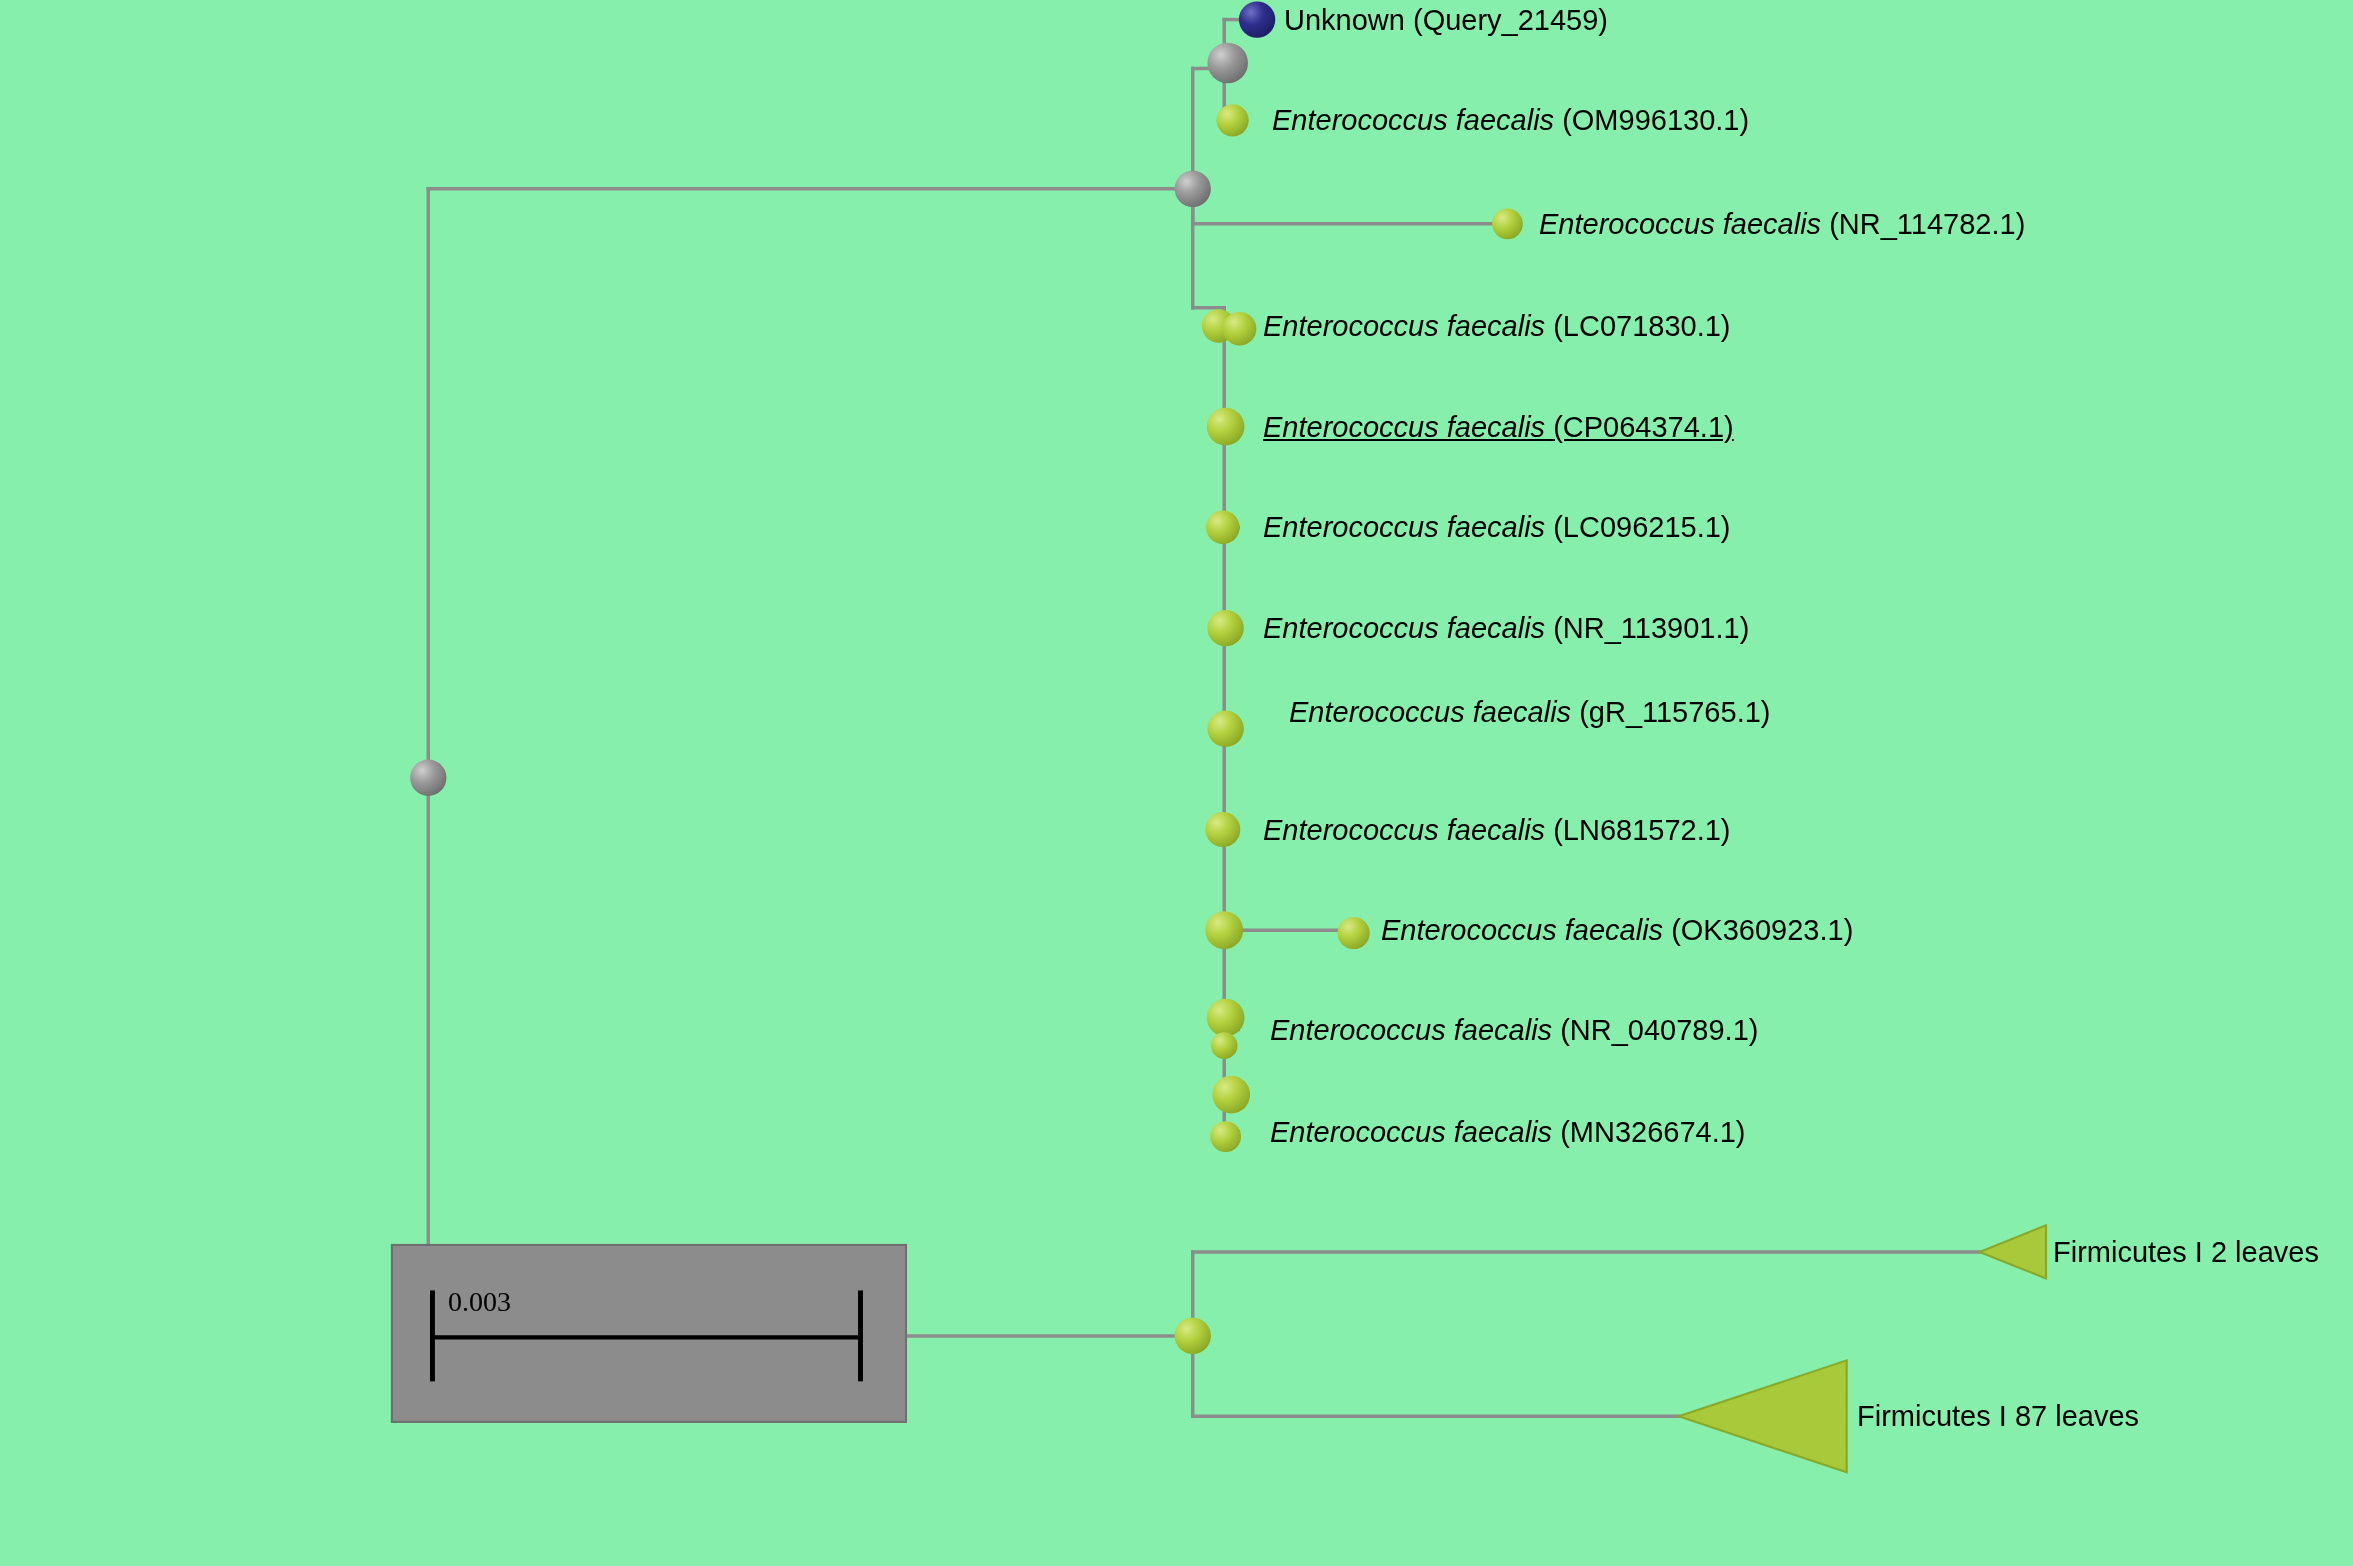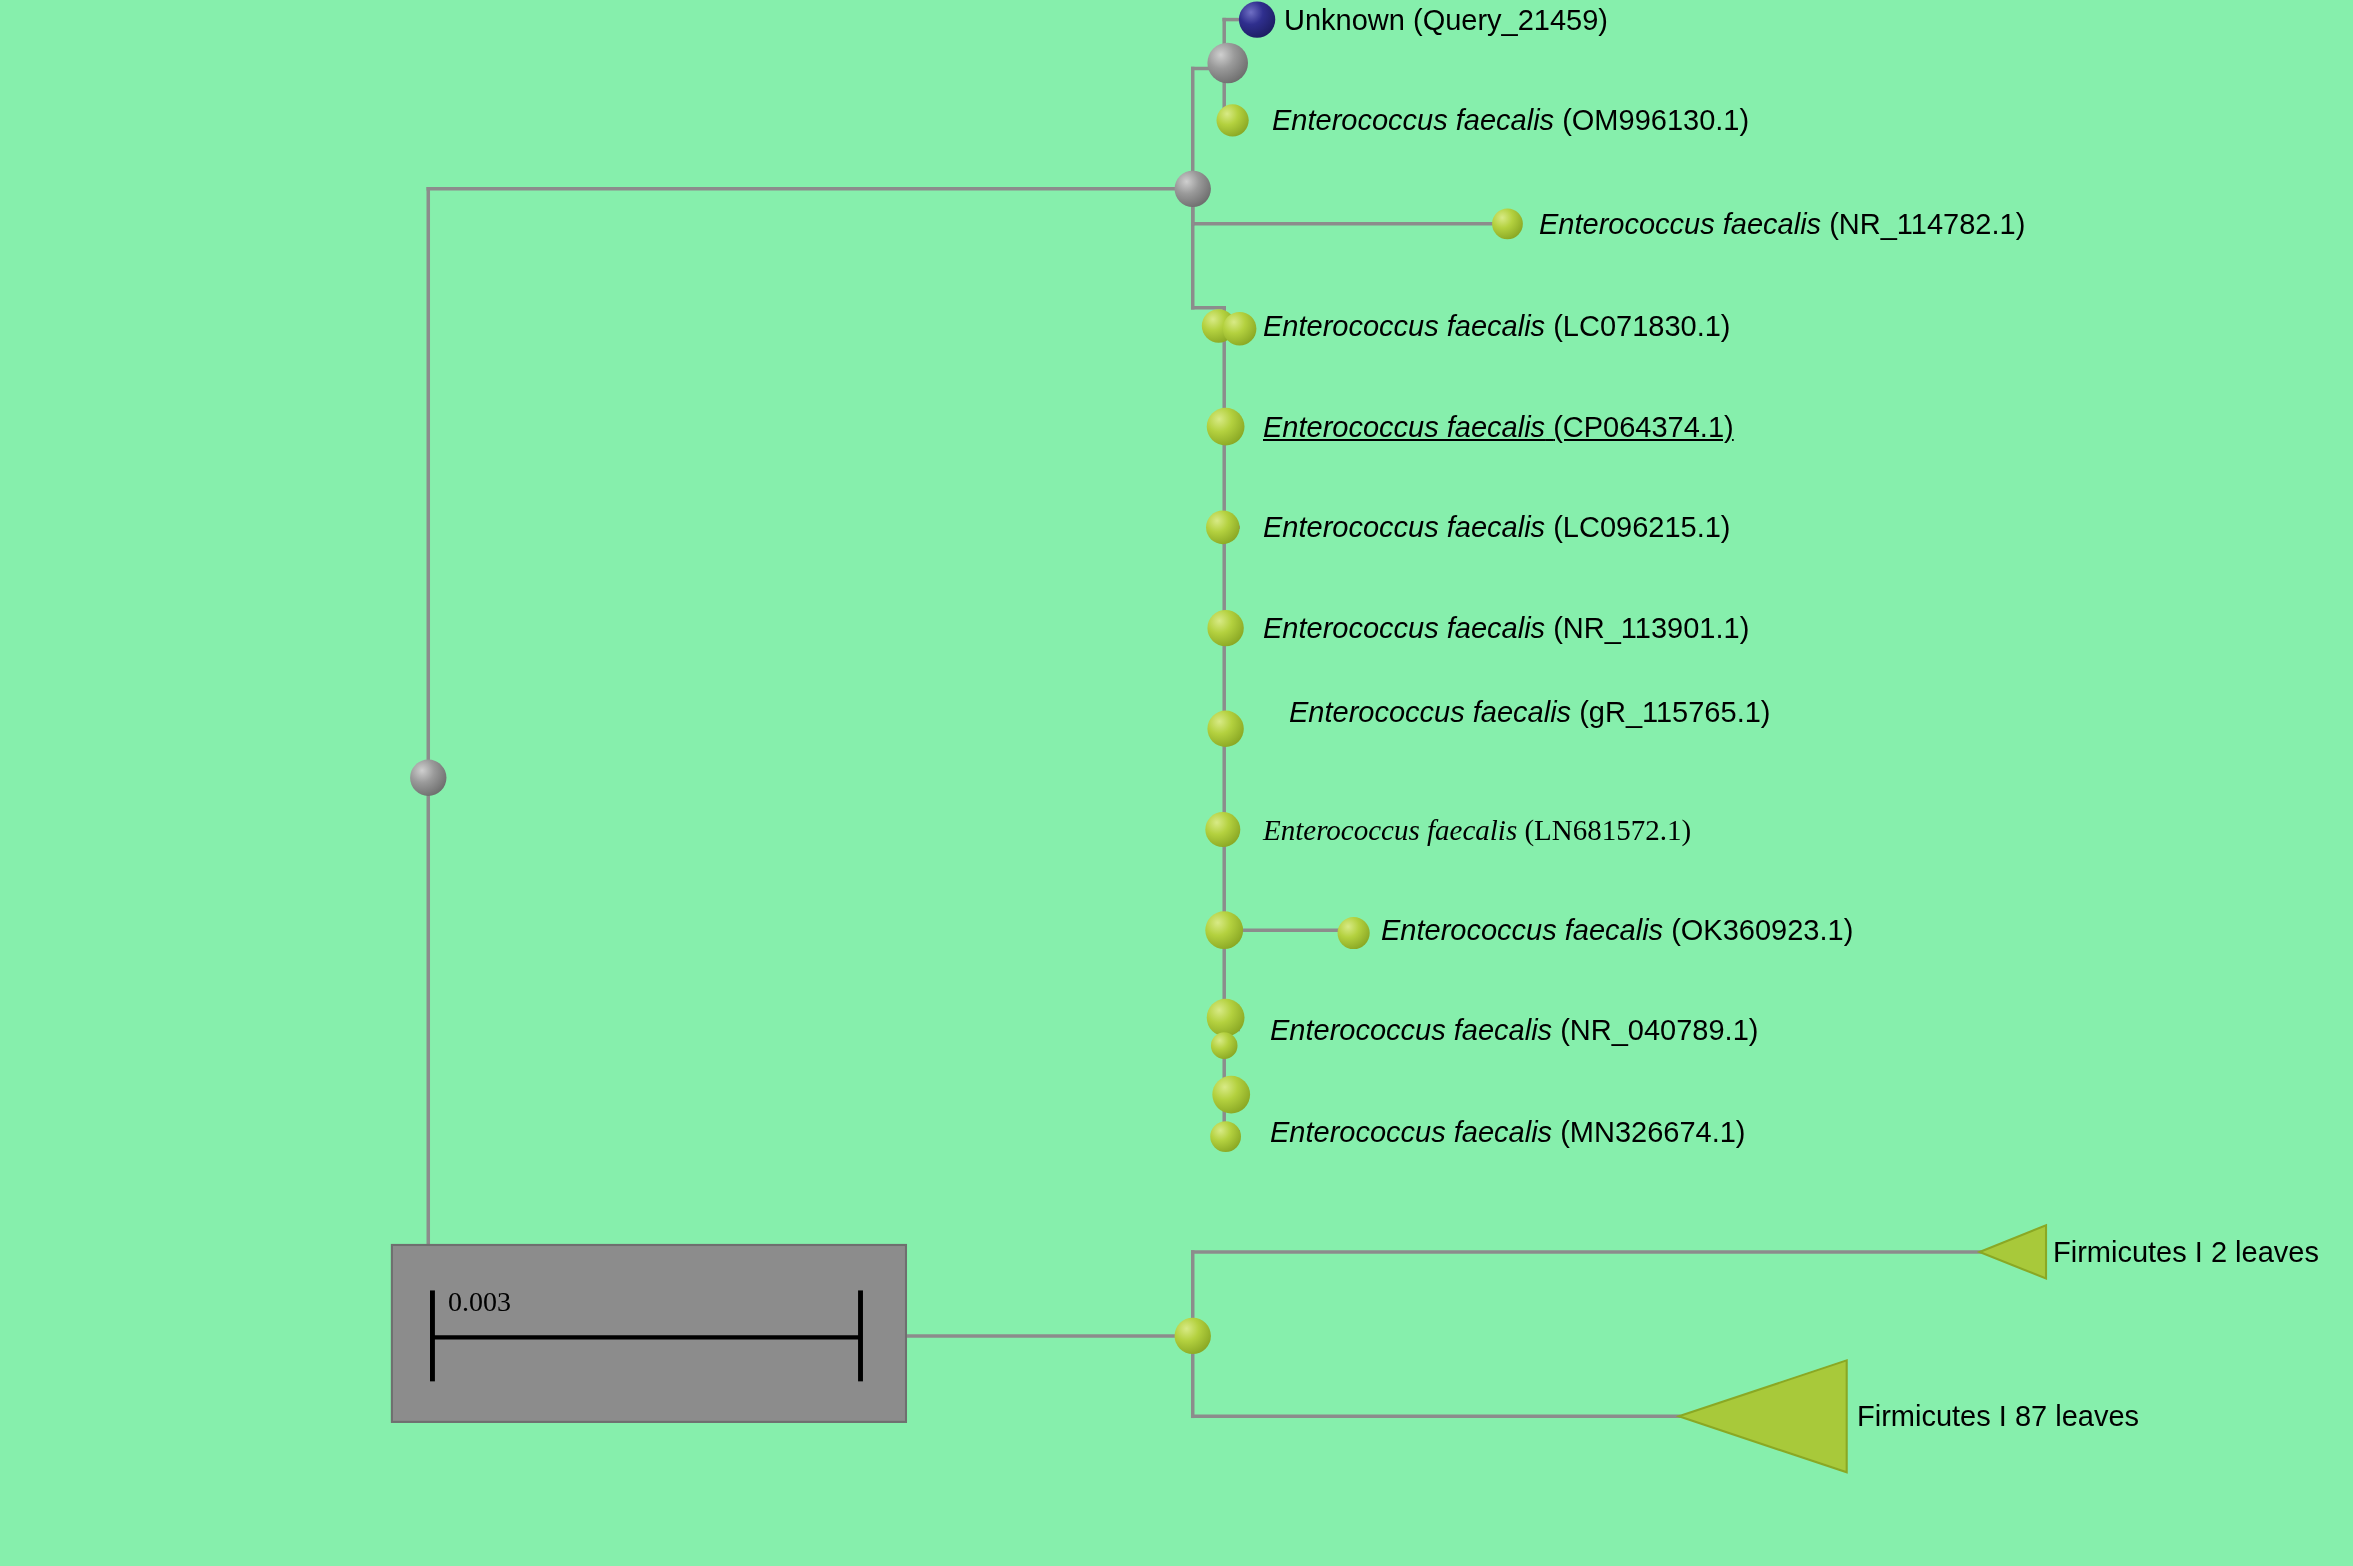--- a/index.html
+++ b/index.html
@@ -206,21 +206,21 @@
   <div class="leaf-label" style="left:1263px; top:614px;">
     <span class="sci">Enterococcus faecalis</span>
     <span>(NR_113901.1)</span>
   </div>
 
   <div class="leaf-label" style="left:1263px; top:698px;margin-left:26px;">
     <span class="sci">Enterococcus faecalis</span>
     <span>(gR_115765.1)</span>
   </div>
 
-  <div class="leaf-label" style="left:1263px; top:816px;font-family:Liberation Serif, serif;">
+  <div class="leaf-label" style="left:1263px; top:816px;">
     <span class="sci">Enterococcus faecalis</span>
     <span>(LN681572.1)</span>
   </div>
 
   <div class="leaf-label" style="left:1381px; top:916px;">
     <span class="sci">Enterococcus faecalis</span>
     <span>(OK360923.1)</span>
   </div>
 
   <div class="leaf-label" style="left:1270px; top:1016px;">

